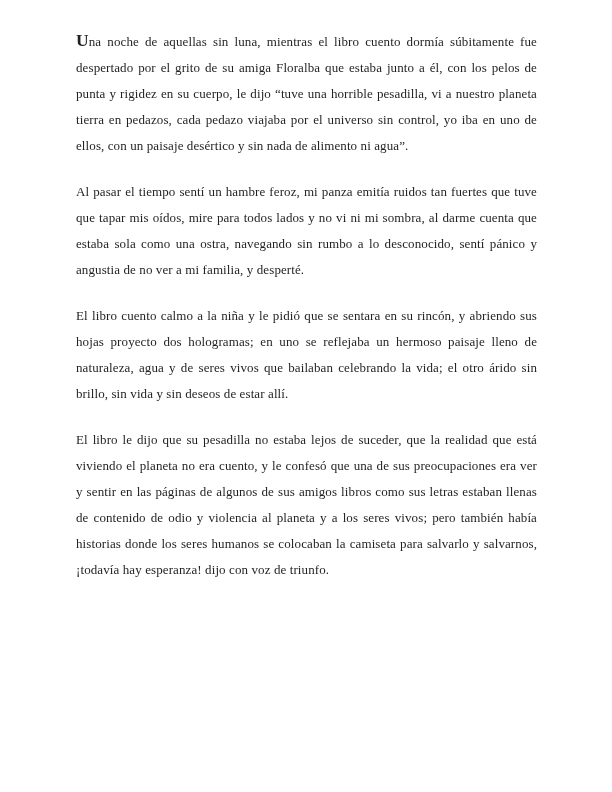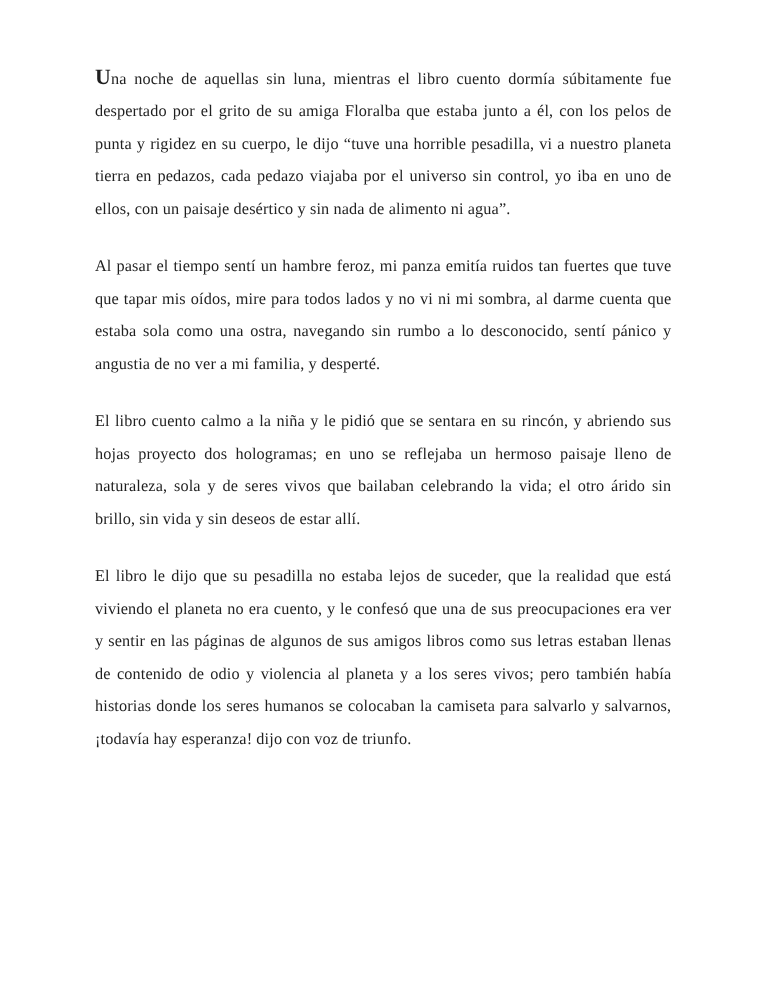--- a/index.html
+++ b/index.html
@@ -10,21 +10,21 @@
   body {
     width: 612px;
     height: 792px;
     overflow: hidden;
   }
   .page {
     box-sizing: border-box;
     width: 612px;
     height: 792px;
     background: #ffffff;
-    padding: 48px 75px 0 76px;
+    padding: 27px 75px 0 76px;
   }
   .para {
     margin: 0 0 20px 0;
     font-family: "Liberation Serif", "DejaVu Serif", serif;
     font-size: 13px;
     line-height: 26px;
     color: #1f1f1f;
     text-align: justify;
     letter-spacing: 0.1px;
   }
@@ -34,16 +34,16 @@
   }
 </style>
 </head>
 <body>
 
 <div class="page">
   <p class="para para-lead">Una noche de aquellas sin luna, mientras el libro cuento dormía súbitamente fue despertado por el grito de su amiga Floralba que estaba junto a él, con los pelos de punta y rigidez en su cuerpo, le dijo “tuve una horrible pesadilla, vi a nuestro planeta tierra en pedazos, cada pedazo viajaba por el universo sin control, yo iba en uno de ellos, con un paisaje desértico y sin nada de alimento ni agua”.</p>
 
   <p class="para">Al pasar el tiempo sentí un hambre feroz, mi panza emitía ruidos tan fuertes que tuve que tapar mis oídos, mire para todos lados y no vi ni mi sombra, al darme cuenta que estaba sola como una ostra, navegando sin rumbo a lo desconocido, sentí pánico y angustia de no ver a mi familia, y desperté.</p>
 
-  <p class="para">El libro cuento calmo a la niña y le pidió que se sentara en su rincón, y abriendo sus hojas proyecto dos hologramas; en uno se reflejaba un hermoso paisaje lleno de naturaleza, sola y de seres vivos que bailaban celebrando la vida; el otro árido sin brillo, sin vida y sin deseos de estar allí.</p>
+  <p class="para">El libro cuento calmo a la niña y le pidió que se sentara en su rincón, y abriendo sus hojas proyecto dos hologramas; en uno se reflejaba un hermoso paisaje lleno de naturaleza, agua y de seres vivos que bailaban celebrando la vida; el otro árido sin brillo, sin vida y sin deseos de estar allí.</p>
 
   <p class="para">El libro le dijo que su pesadilla no estaba lejos de suceder, que la realidad que está viviendo el planeta no era cuento, y le confesó que una de sus preocupaciones era ver y sentir en las páginas de algunos de sus amigos libros como sus letras estaban llenas de contenido de odio y violencia al planeta y a los seres vivos; pero también había historias donde los seres humanos se colocaban la camiseta para salvarlo y salvarnos, ¡todavía hay esperanza! dijo con voz de triunfo.</p>
 </div>
 
 </body></html>

